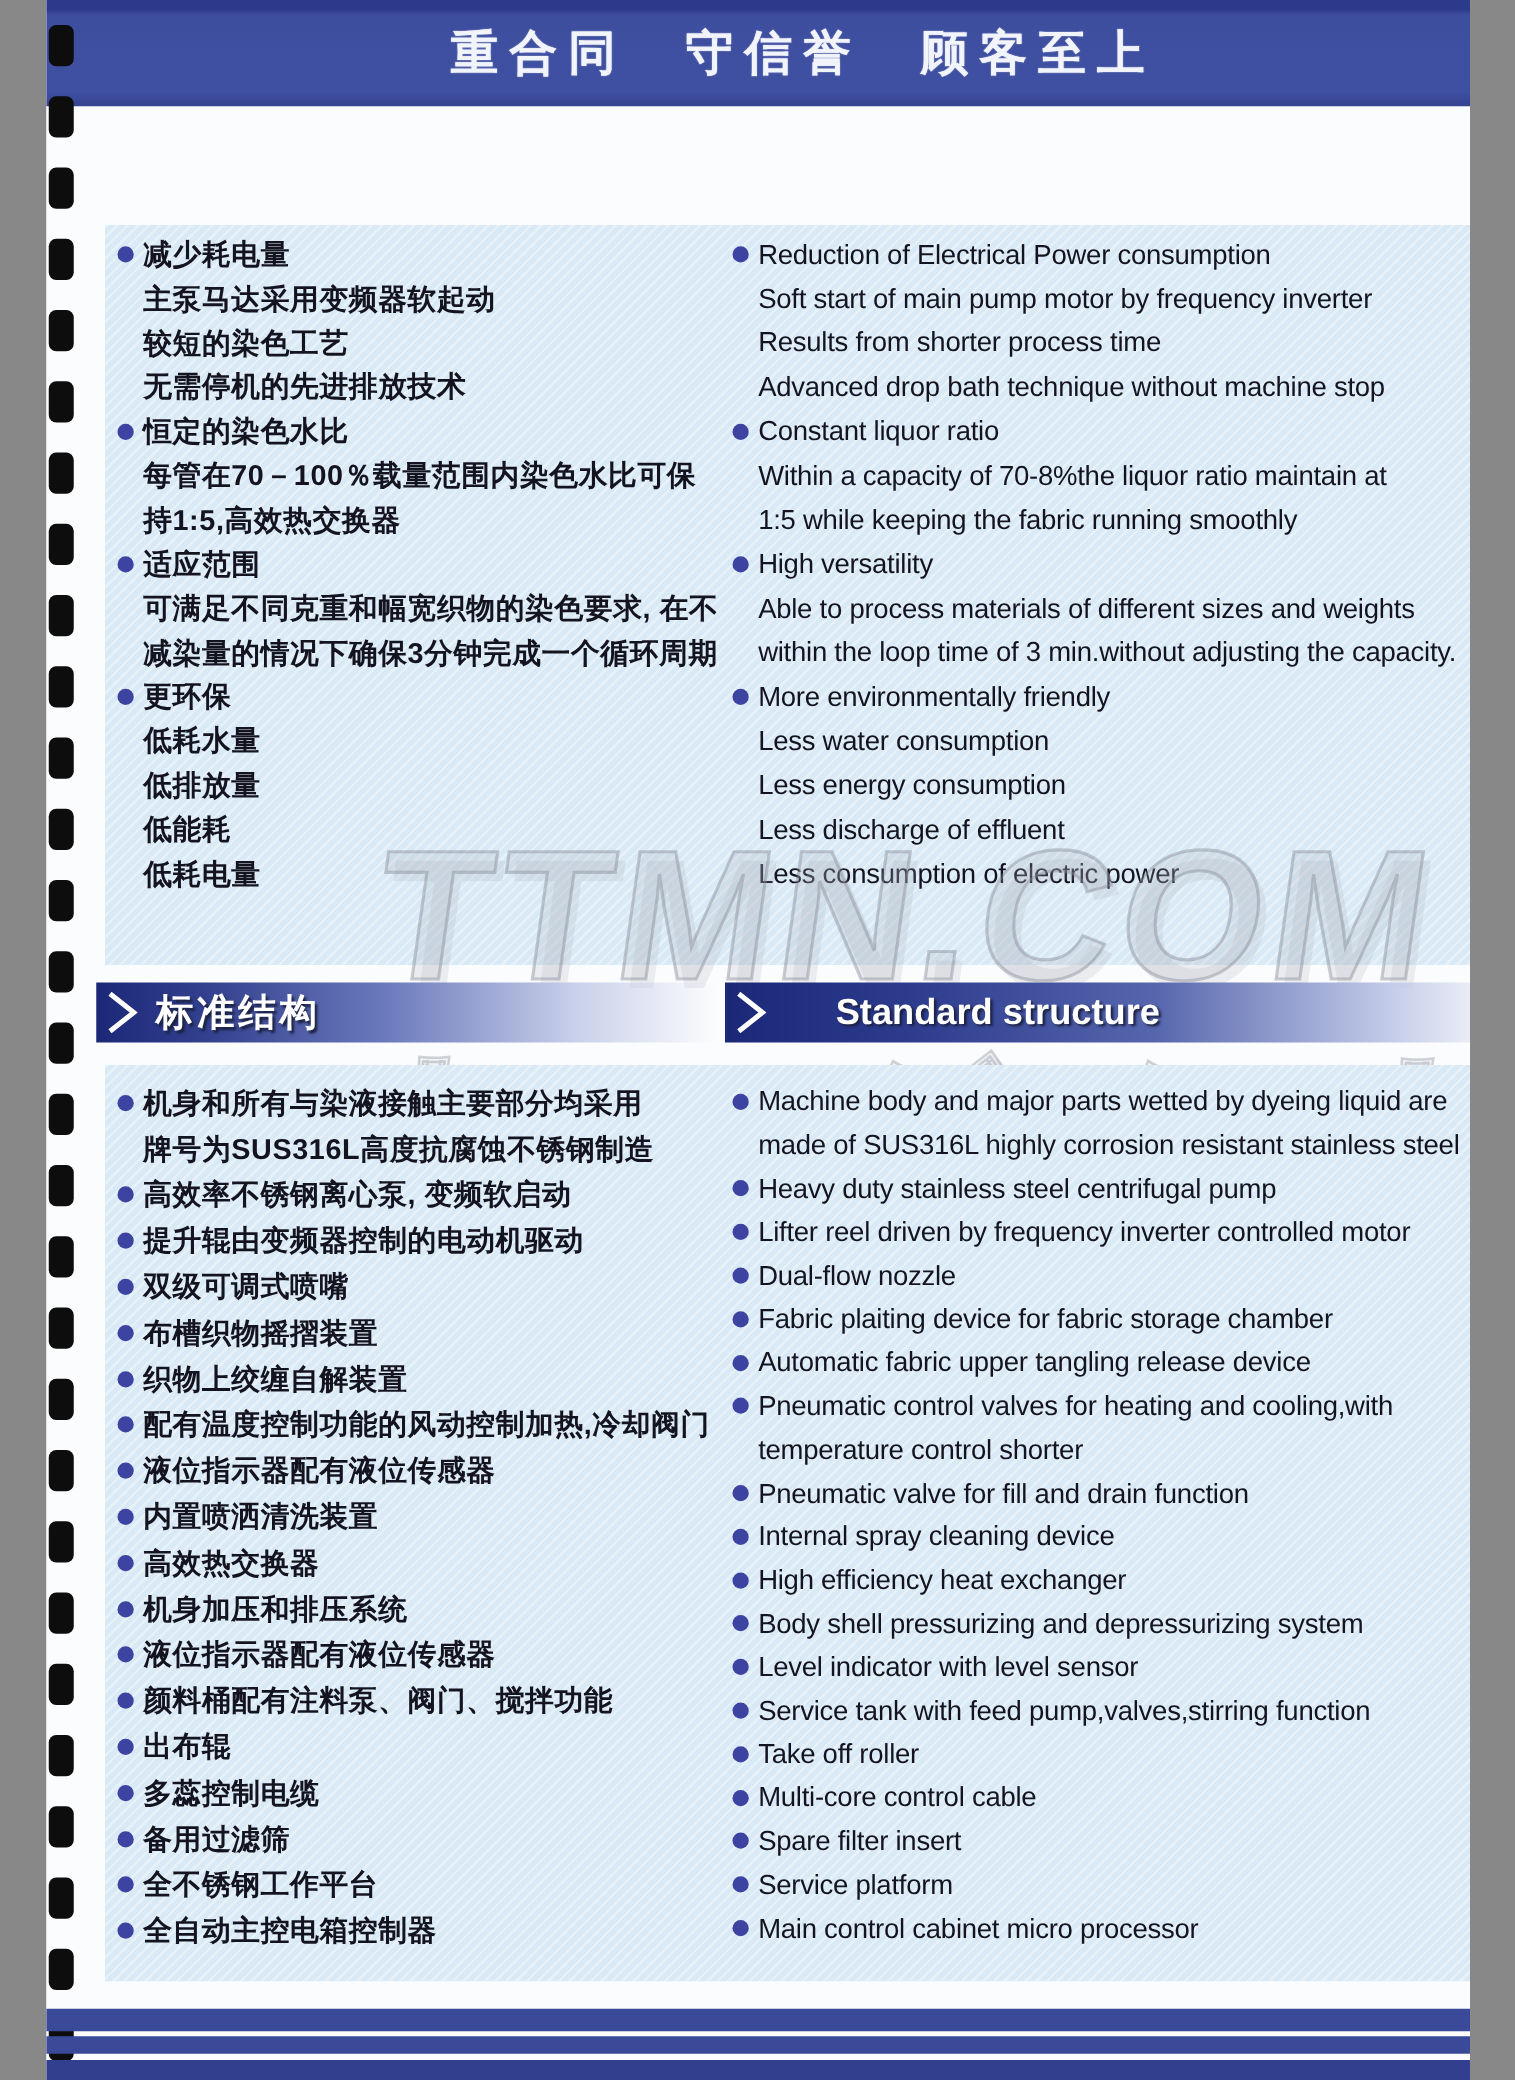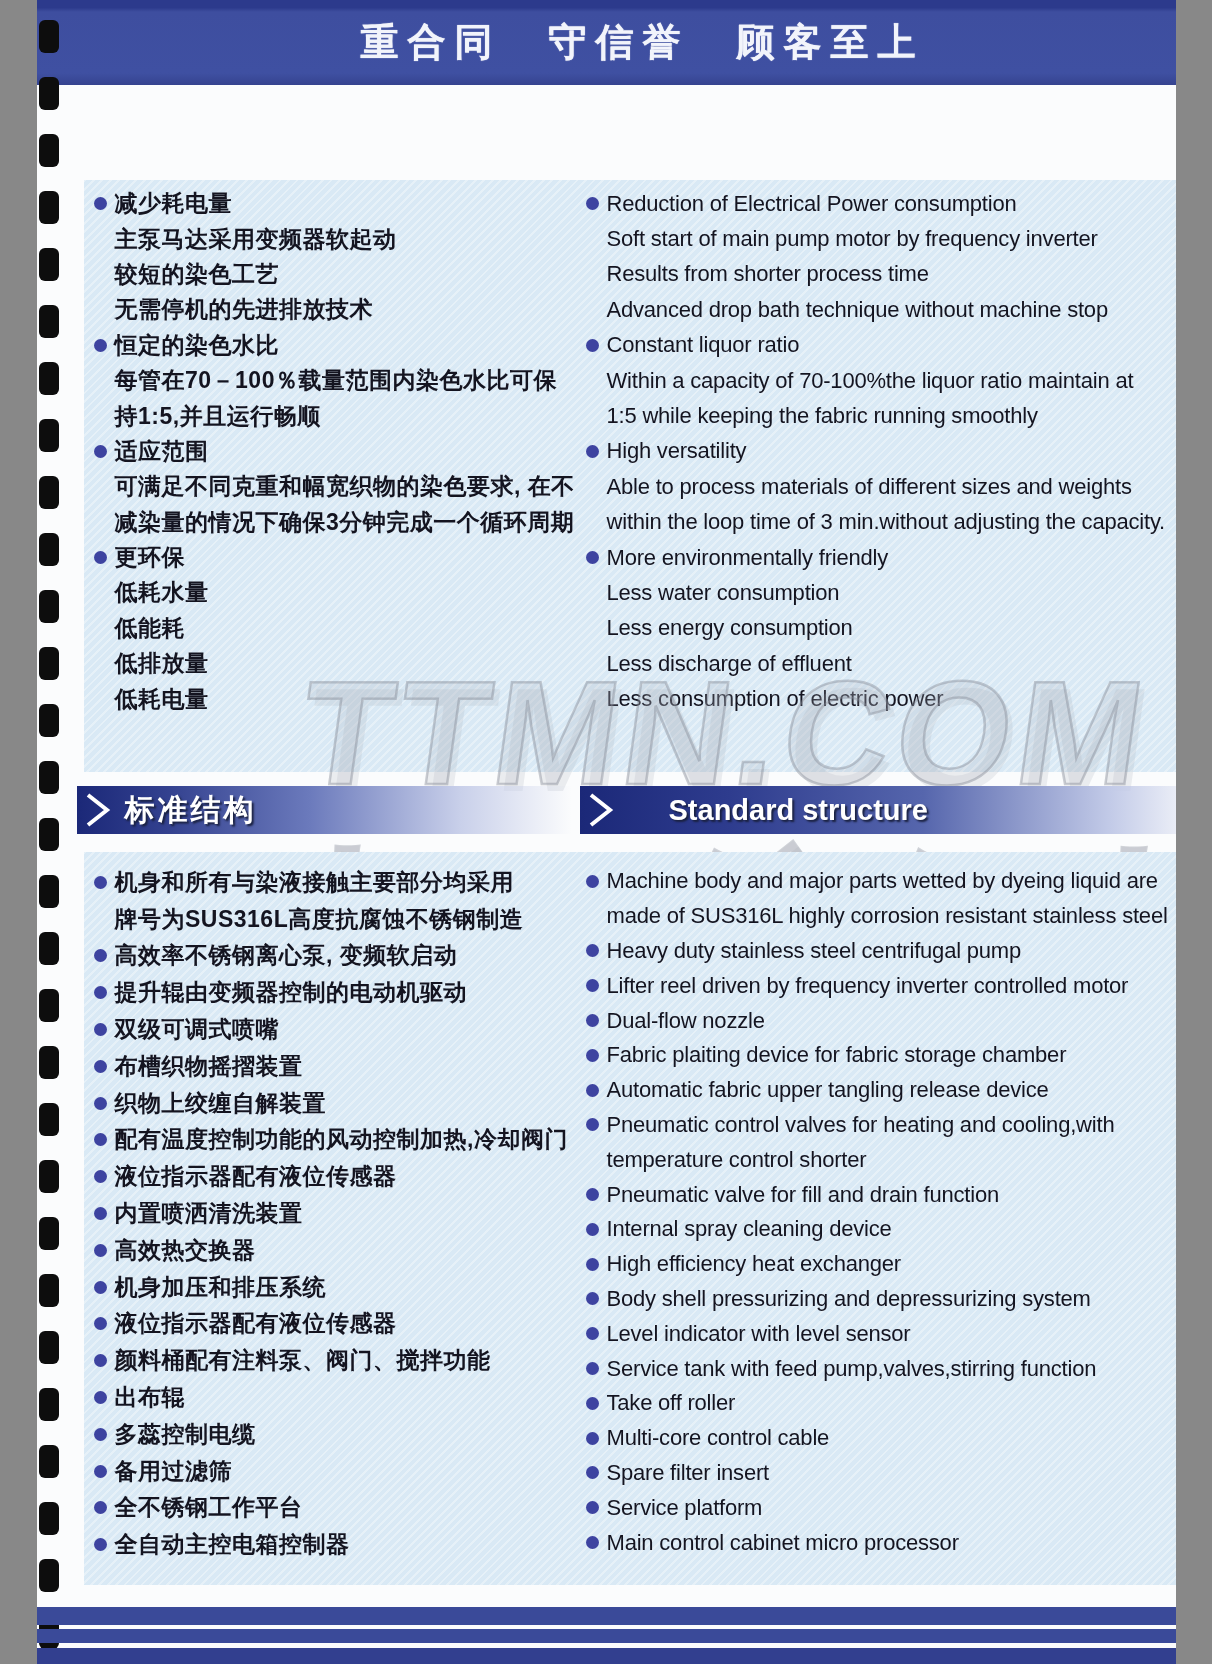--- a/index.html
+++ b/index.html
@@ -165,21 +165,21 @@
         <div class="row">
           <span class="dot"></span>
           <span class="txt">恒定的染色水比</span>
         </div>
         <div class="row">
           <span class="dot hidden"></span>
           <span class="txt">每管在70－100％载量范围内染色水比可保</span>
         </div>
         <div class="row">
           <span class="dot hidden"></span>
-          <span class="txt">持1:5,并且运行畅顺</span>
+          <span class="txt">持1:5,高效热交换器</span>
         </div>
         <div class="row">
           <span class="dot"></span>
           <span class="txt">适应范围</span>
         </div>
         <div class="row">
           <span class="dot hidden"></span>
           <span class="txt">可满足不同克重和幅宽织物的染色要求, 在不</span>
         </div>
         <div class="row">
@@ -189,25 +189,25 @@
         <div class="row">
           <span class="dot"></span>
           <span class="txt">更环保</span>
         </div>
         <div class="row">
           <span class="dot hidden"></span>
           <span class="txt">低耗水量</span>
         </div>
         <div class="row">
           <span class="dot hidden"></span>
+          <span class="txt">低排放量</span>
+        </div>
+        <div class="row">
+          <span class="dot hidden"></span>
           <span class="txt">低能耗</span>
-        </div>
-        <div class="row">
-          <span class="dot hidden"></span>
-          <span class="txt">低排放量</span>
         </div>
         <div class="row">
           <span class="dot hidden"></span>
           <span class="txt">低耗电量</span>
         </div>
       </div>
     <div class="list en list-feat-en">
         <div class="row">
           <span class="dot"></span>
           <span class="txt">Reduction of Electrical Power consumption</span>
@@ -223,21 +223,21 @@
         <div class="row">
           <span class="dot hidden"></span>
           <span class="txt">Advanced drop bath technique without machine stop</span>
         </div>
         <div class="row">
           <span class="dot"></span>
           <span class="txt">Constant liquor ratio</span>
         </div>
         <div class="row">
           <span class="dot hidden"></span>
-          <span class="txt">Within a capacity of 70-100%the liquor ratio maintain at</span>
+          <span class="txt">Within a capacity of 70-8%the liquor ratio maintain at</span>
         </div>
         <div class="row">
           <span class="dot hidden"></span>
           <span class="txt">1:5 while keeping the fabric running smoothly</span>
         </div>
         <div class="row">
           <span class="dot"></span>
           <span class="txt">High versatility</span>
         </div>
         <div class="row">

